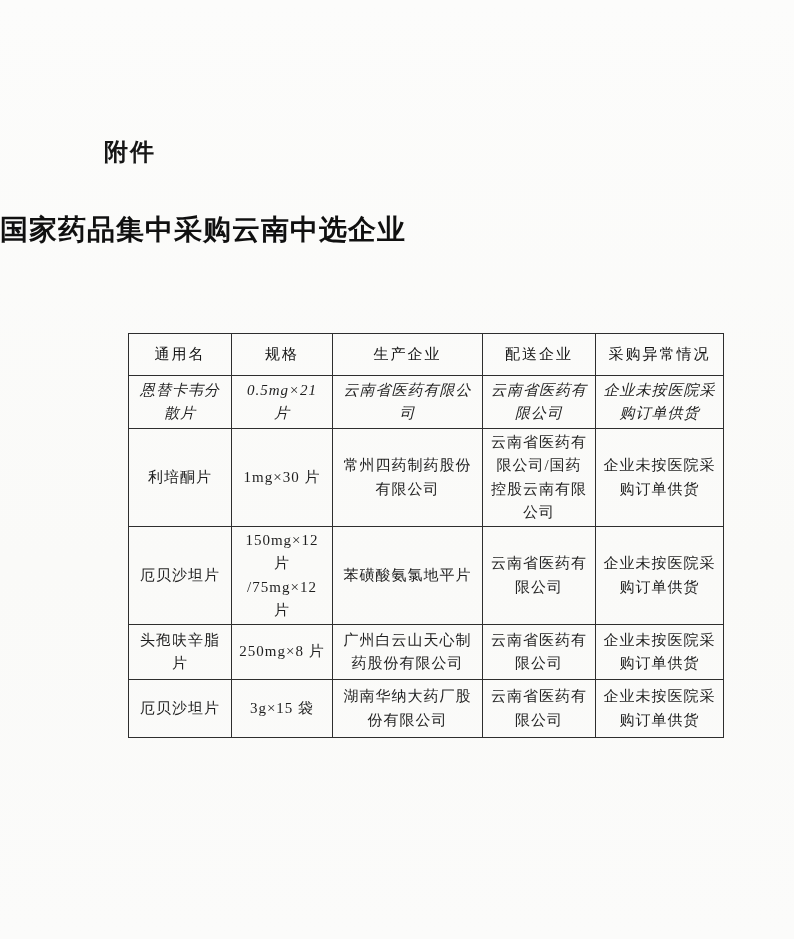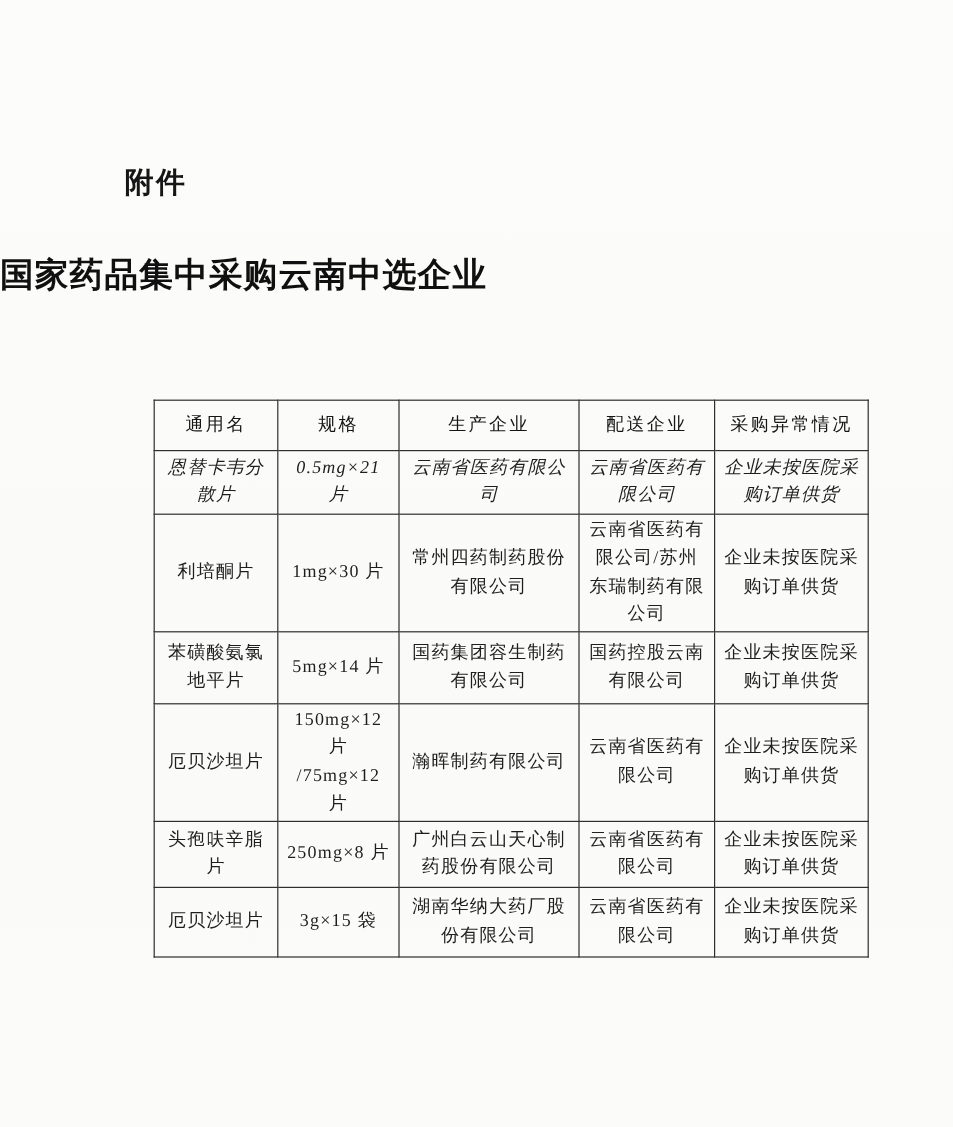--- a/index.html
+++ b/index.html
@@ -116,35 +116,28 @@
         <td class="name">恩替卡韦分散片</td>
         <td class="spec">0.5mg×21 片</td>
         <td class="mfr">云南省医药有限公司</td>
         <td class="dist">云南省医药有限公司</td>
         <td class="issue">企业未按医院采购订单供货</td>
       </tr>
       <tr class="r3">
         <td class="name">利培酮片</td>
         <td class="spec">1mg×30 片</td>
         <td class="mfr">常州四药制药股份有限公司</td>
-        <td class="dist">云南省医药有限公司/苏州东瑞制药有限公司</td>
-        <td class="issue">企业未按医院采购订单供货</td>
-      </tr>
-      <tr class="r5">
-        <td class="name">苯磺酸氨氯地平片</td>
-        <td class="spec">5mg×14 片</td>
-        <td class="mfr">国药集团容生制药有限公司</td>
-        <td class="dist">国药控股云南有限公司</td>
+        <td class="dist">云南省医药有限公司/国药控股云南有限公司</td>
         <td class="issue">企业未按医院采购订单供货</td>
       </tr>
       <tr class="r6">
         <td class="name">厄贝沙坦片</td>
         <td class="spec">150mg×12 片
 /75mg×12 片</td>
-        <td class="mfr">瀚晖制药有限公司</td>
+        <td class="mfr">苯磺酸氨氯地平片</td>
         <td class="dist">云南省医药有限公司</td>
         <td class="issue">企业未按医院采购订单供货</td>
       </tr>
       <tr class="r7">
         <td class="name">头孢呋辛脂片</td>
         <td class="spec">250mg×8 片</td>
         <td class="mfr">广州白云山天心制药股份有限公司</td>
         <td class="dist">云南省医药有限公司</td>
         <td class="issue">企业未按医院采购订单供货</td>
       </tr>

